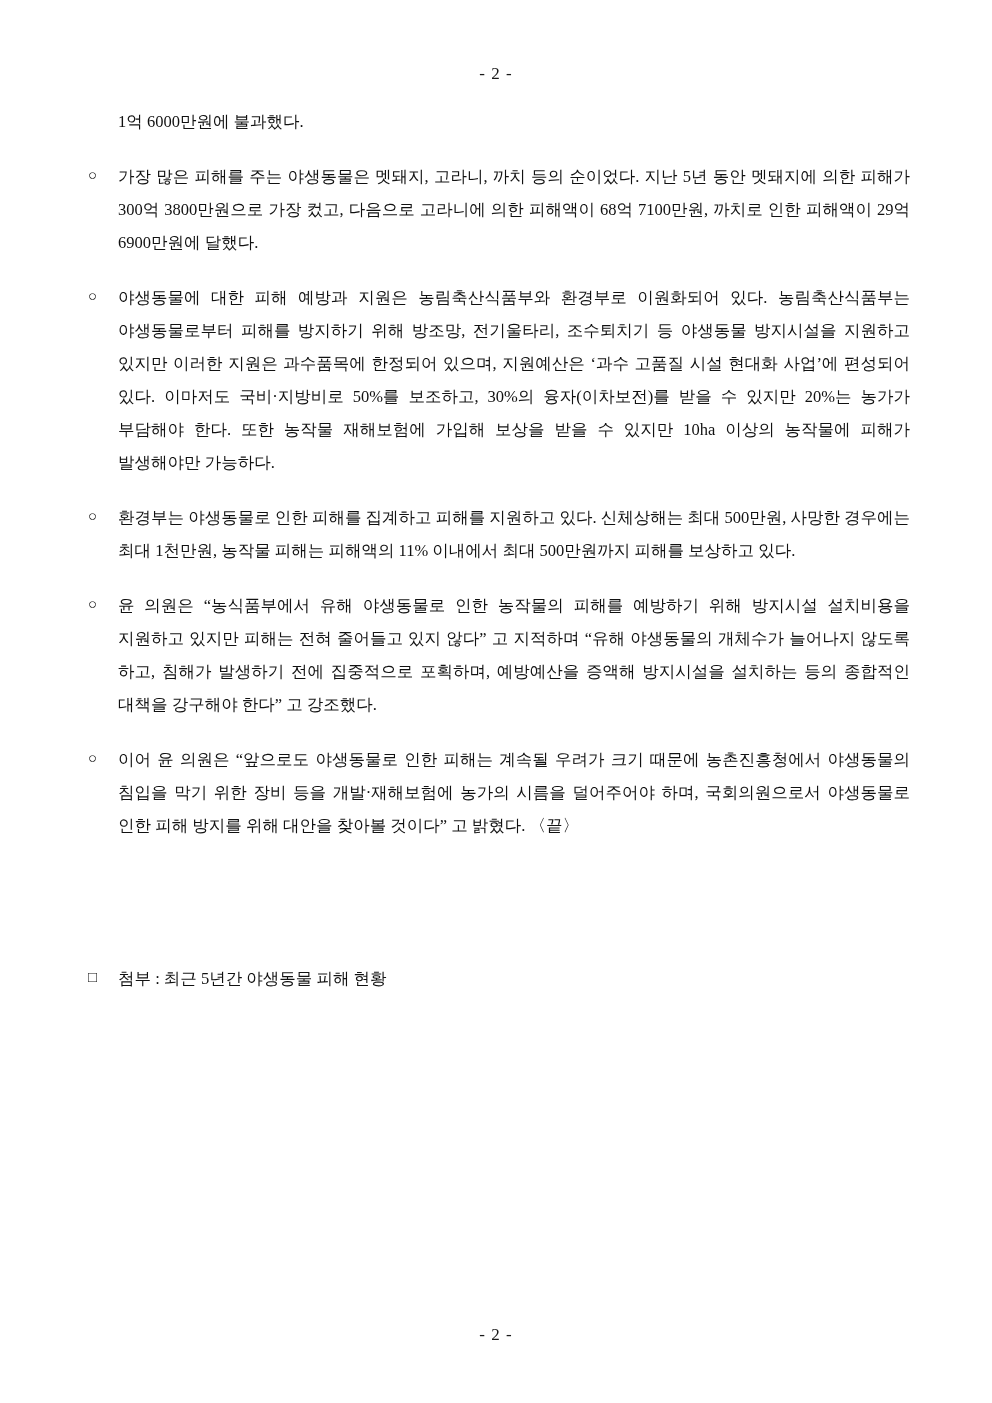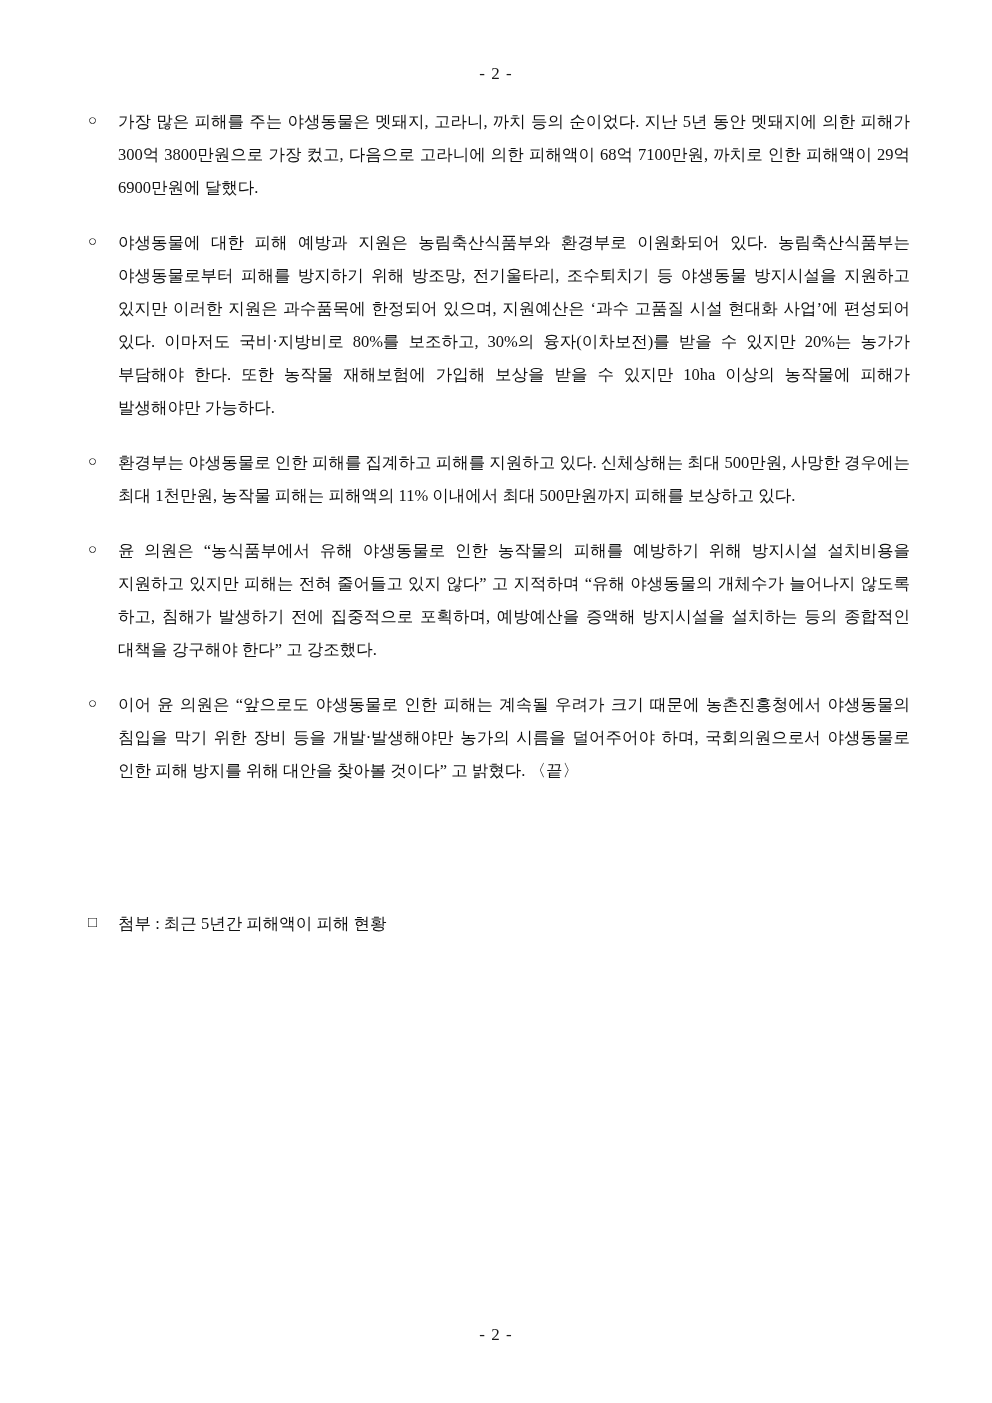--- a/index.html
+++ b/index.html
@@ -88,48 +88,51 @@
 </style>
 </head>
 <body>
 
 <div class="page">
 
   <div class="page-number-top">- 2 -</div>
 
   <div class="content">
 
+    <div class="para plain">
+      <span class="body">1억 6000만원에 불과했다.</span>
+    </div>
 
     <div class="para bullet">
       <span class="bullet-mark">○</span>
       <span class="body">가장 많은 피해를 주는 야생동물은 멧돼지, 고라니, 까치 등의 순이었다. 지난 5년 동안 멧돼지에 의한 피해가 300억 3800만원으로 가장 컸고, 다음으로 고라니에 의한 피해액이 68억 7100만원, 까치로 인한 피해액이 29억 6900만원에 달했다.</span>
     </div>
 
     <div class="para bullet">
       <span class="bullet-mark">○</span>
-      <span class="body"> 야생동물에 대한 피해 예방과 지원은 농림축산식품부와 환경부로 이원화되어 있다.  농림축산식품부는 야생동물로부터 피해를 방지하기 위해 방조망, 전기울타리, 조수퇴치기 등 야생동물 방지시설을 지원하고 있지만 이러한 지원은 과수품목에 한정되어 있으며, 지원예산은 ‘과수 고품질 시설 현대화 사업’에 편성되어 있다. 이마저도 국비·지방비로 80%를 보조하고, 30%의 융자(이차보전)를 받을 수 있지만 20%는 농가가 부담해야 한다. 또한 농작물 재해보험에 가입해 보상을 받을 수 있지만 10ha 이상의 농작물에 피해가 발생해야만 가능하다.</span>
+      <span class="body"> 야생동물에 대한 피해 예방과 지원은 농림축산식품부와 환경부로 이원화되어 있다.  농림축산식품부는 야생동물로부터 피해를 방지하기 위해 방조망, 전기울타리, 조수퇴치기 등 야생동물 방지시설을 지원하고 있지만 이러한 지원은 과수품목에 한정되어 있으며, 지원예산은 ‘과수 고품질 시설 현대화 사업’에 편성되어 있다. 이마저도 국비·지방비로 50%를 보조하고, 30%의 융자(이차보전)를 받을 수 있지만 20%는 농가가 부담해야 한다. 또한 농작물 재해보험에 가입해 보상을 받을 수 있지만 10ha 이상의 농작물에 피해가 발생해야만 가능하다.</span>
     </div>
 
     <div class="para bullet">
       <span class="bullet-mark">○</span>
       <span class="body">환경부는 야생동물로 인한 피해를 집계하고 피해를 지원하고 있다. 신체상해는 최대 500만원, 사망한 경우에는 최대 1천만원, 농작물 피해는 피해액의 11% 이내에서 최대 500만원까지 피해를 보상하고 있다.</span>
     </div>
 
     <div class="para bullet">
       <span class="bullet-mark">○</span>
       <span class="body">윤 의원은 “농식품부에서 유해 야생동물로 인한 농작물의 피해를 예방하기 위해 방지시설 설치비용을 지원하고 있지만 피해는 전혀 줄어들고 있지 않다” 고 지적하며 “유해 야생동물의 개체수가 늘어나지 않도록 하고, 침해가 발생하기 전에 집중적으로 포획하며, 예방예산을 증액해 방지시설을 설치하는 등의 종합적인 대책을 강구해야 한다” 고 강조했다.</span>
     </div>
 
     <div class="para bullet">
       <span class="bullet-mark">○</span>
-      <span class="body">이어 윤 의원은 “앞으로도 야생동물로 인한 피해는 계속될 우려가 크기 때문에 농촌진흥청에서 야생동물의 침입을 막기 위한 장비 등을 개발·발생해야만 농가의 시름을 덜어주어야 하며, 국회의원으로서 야생동물로 인한 피해 방지를 위해 대안을 찾아볼 것이다” 고 밝혔다. 〈끝〉</span>
+      <span class="body">이어 윤 의원은 “앞으로도 야생동물로 인한 피해는 계속될 우려가 크기 때문에 농촌진흥청에서 야생동물의 침입을 막기 위한 장비 등을 개발·재해보험에 농가의 시름을 덜어주어야 하며, 국회의원으로서 야생동물로 인한 피해 방지를 위해 대안을 찾아볼 것이다” 고 밝혔다. 〈끝〉</span>
     </div>
 
     <div class="attach">
       <span class="box-mark">□</span>
-      <span class="body">첨부 : 최근 5년간 피해액이 피해 현황</span>
+      <span class="body">첨부 : 최근 5년간 야생동물 피해 현황</span>
     </div>
 
   </div>
 
   <div class="page-number-bottom">- 2 -</div>
 
 </div>
 
 </body></html>

